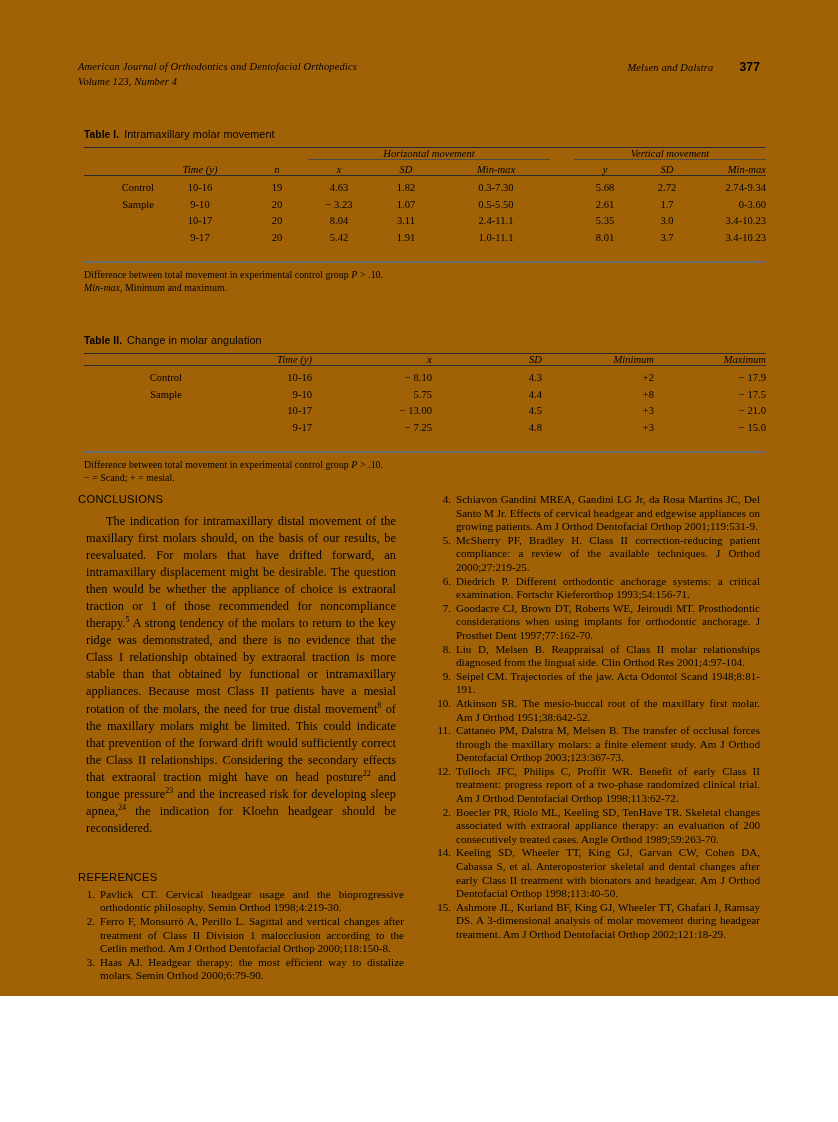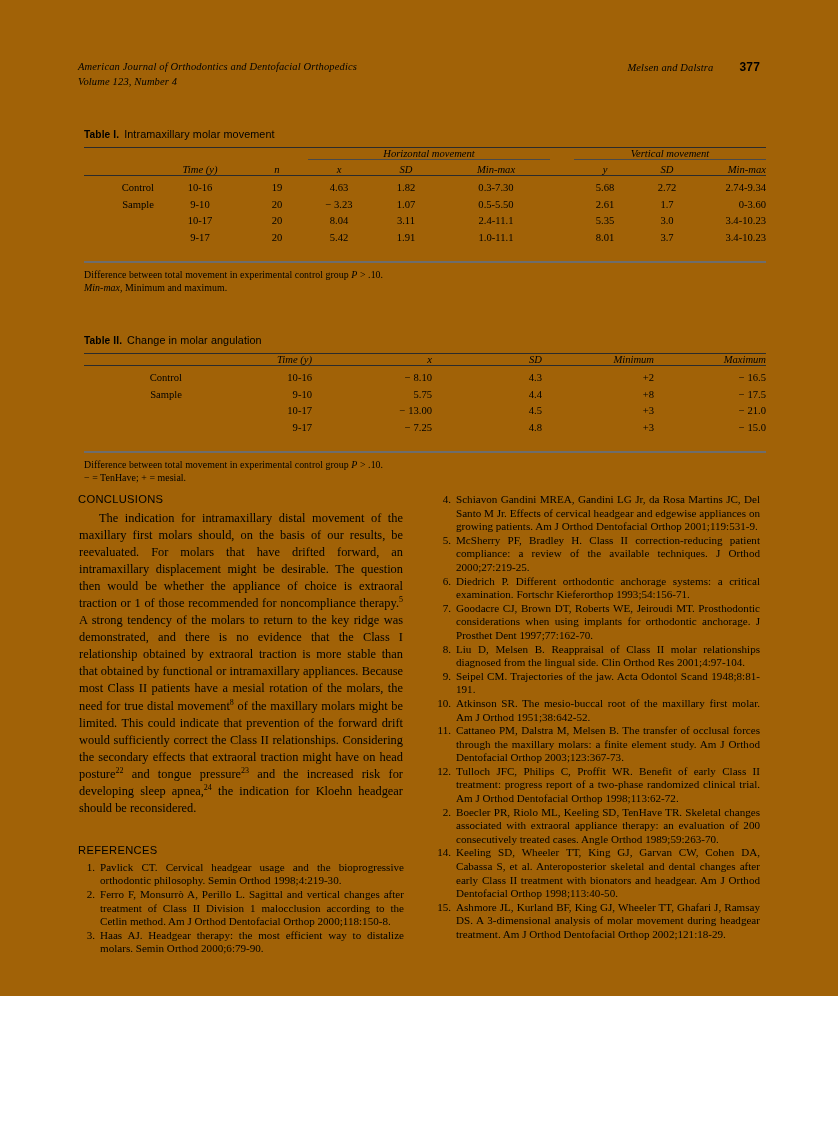--- a/index.html
+++ b/index.html
@@ -139,21 +139,21 @@
   h2.section-head {
     font-family: "Liberation Sans", sans-serif;
     font-size: 11.2px;
     font-weight: normal;
     letter-spacing: 0.3px;
     margin: 0 0 5px 0;
   }
   h2.refs-head { margin-top: 7px; }
 
   p.body-par {
-    margin: 1px;
+    margin: 8px;
     text-align: justify;
     text-justify: inter-word;
     font-size: 12.4px;
     line-height: 17.05px;
     text-indent: 20px;
     hyphens: manual;
   }
   sup { font-size: 8px; vertical-align: super; line-height: 0; }
 
   .refs-spacer { height: 19px; }
@@ -329,21 +329,21 @@
           <th class="rgt">Maximum</th>
         </tr>
       </thead>
       <tbody>
         <tr class="rule-mid">
           <td class="lbl">Control</td>
           <td class="rgt">10-16</td>
           <td class="rgt">− 8.10</td>
           <td class="rgt">4.3</td>
           <td class="rgt">+2</td>
-          <td class="rgt">− 16.5</td>
+          <td class="rgt">− 17.9</td>
         </tr>
         <tr>
           <td class="lbl">Sample</td>
           <td class="rgt">9-10</td>
           <td class="rgt">5.75</td>
           <td class="rgt">4.4</td>
           <td class="rgt">+8</td>
           <td class="rgt">− 17.5</td>
         </tr>
         <tr>
@@ -360,21 +360,21 @@
           <td class="rgt">− 7.25</td>
           <td class="rgt">4.8</td>
           <td class="rgt">+3</td>
           <td class="rgt">− 15.0</td>
         </tr>
       </tbody>
     </table>
 
     <div class="tnote">
       <div><span>Difference between total movement in experimental control group </span><i>P</i><span> &gt; .10.</span></div>
-      <div>− = TenHave; + = mesial.</div>
+      <div>− = Scand; + = mesial.</div>
     </div>
   </div>
 
   <div class="col col-left">
     <h2 class="section-head">CONCLUSIONS</h2>
     <p class="body-par"><span>The indication for intramaxillary distal movement of the maxillary first molars should, on the basis of our results, be reevaluated. For molars that have drifted forward, an intramaxillary displacement might be desirable. The question then would be whether the appliance of choice is extraoral traction or 1 of those recommended for noncompliance therapy.</span><sup>5</sup><span> A strong tendency of the molars to return to the key ridge was demonstrated, and there is no evidence that the Class I relationship obtained by extraoral traction is more stable than that obtained by functional or intramaxillary appliances. Because most Class II patients have a mesial rotation of the molars, the need for true distal movement</span><sup>8</sup><span> of the maxillary molars might be limited. This could indicate that prevention of the forward drift would sufficiently correct the Class II relationships. Considering the secondary effects that extraoral traction might have on head posture</span><sup>22</sup><span> and tongue pressure</span><sup>23</sup><span> and the increased risk for developing sleep apnea,</span><sup>24</sup><span> the indication for Kloehn headgear should be reconsidered.</span></p>
 
     <div class="refs-spacer"></div>
     <h2 class="section-head refs-head">REFERENCES</h2>
     <ol class="references">

